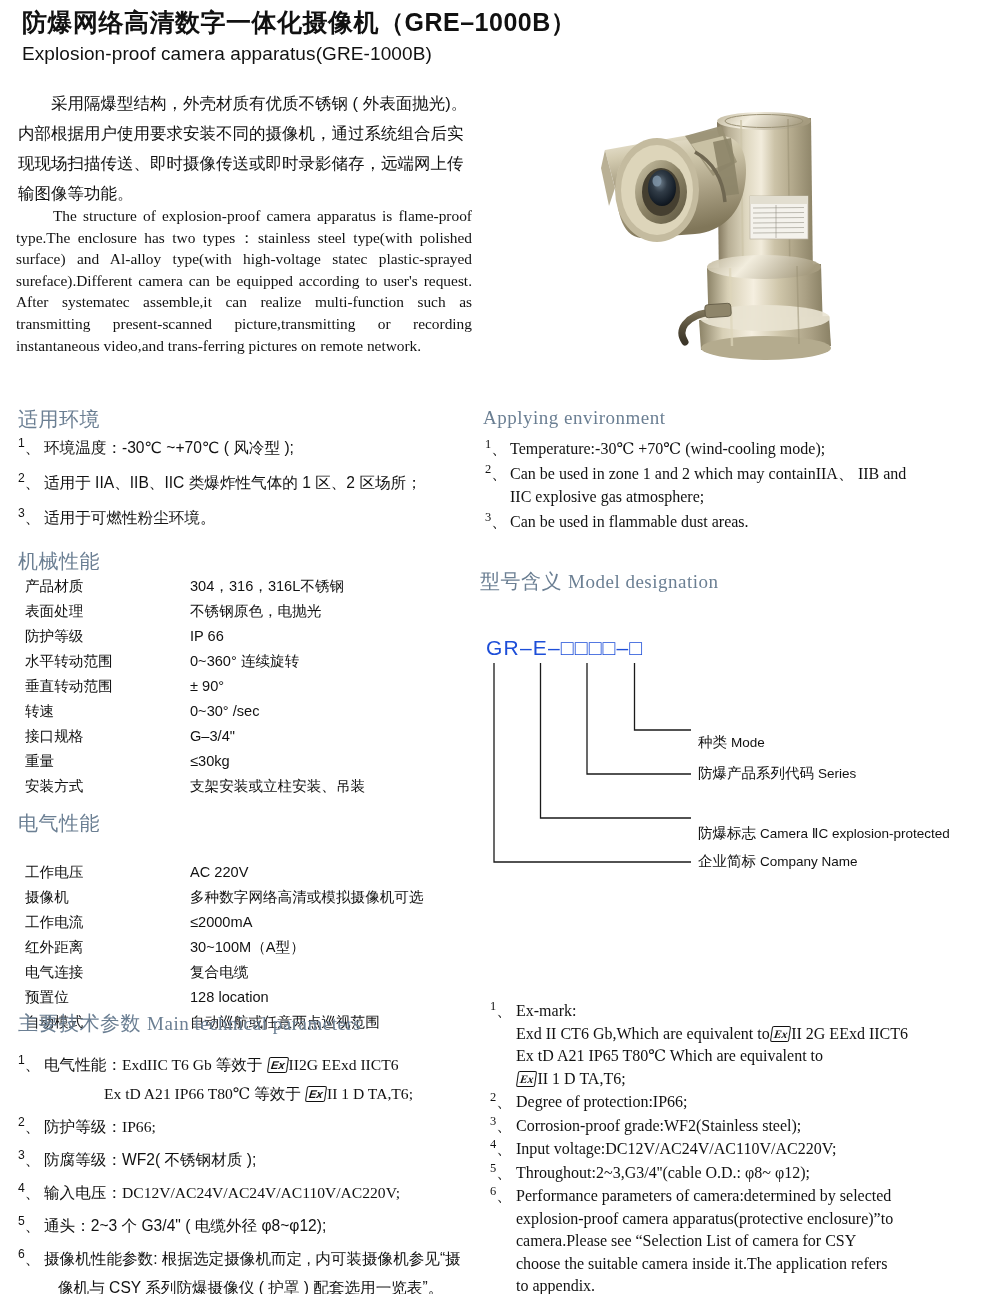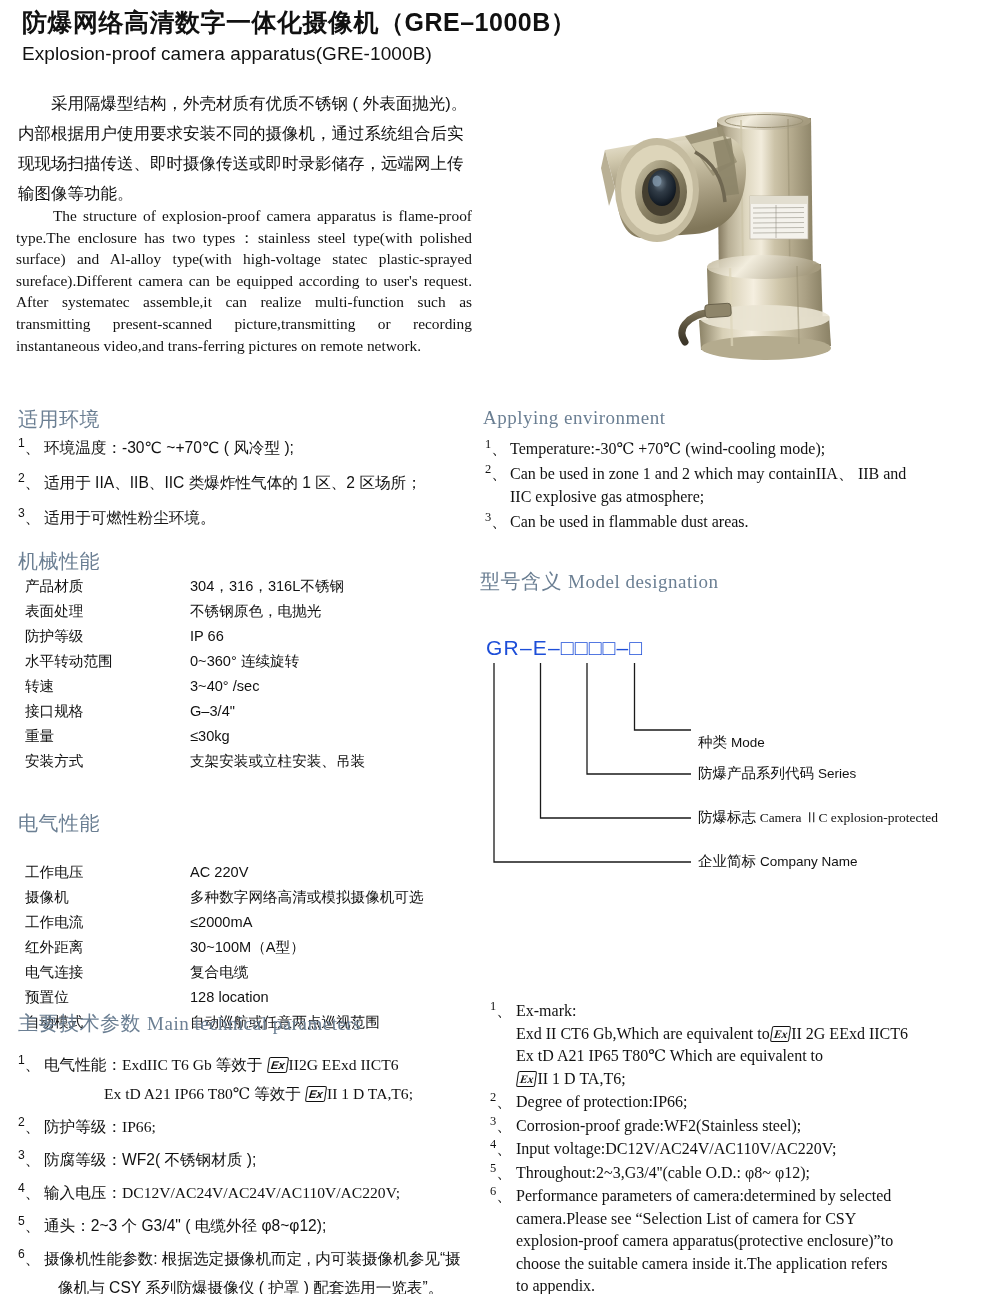--- a/index.html
+++ b/index.html
@@ -400,22 +400,26 @@
     </div>
     <div class="row">
       <span class="k">防护等级</span>
       <span class="v">IP 66</span>
     </div>
     <div class="row">
       <span class="k">水平转动范围</span>
       <span class="v">0~360°  连续旋转</span>
     </div>
     <div class="row">
+      <span class="k">垂直转动范围</span>
+      <span class="v">± 90°</span>
+    </div>
+    <div class="row">
       <span class="k">转速</span>
-      <span class="v">3~40°  /sec</span>
+      <span class="v">0~30°  /sec</span>
     </div>
     <div class="row">
       <span class="k">接口规格</span>
       <span class="v">G–3/4"</span>
     </div>
     <div class="row">
       <span class="k">重量</span>
       <span class="v">≤30kg</span>
     </div>
     <div class="row">
@@ -479,21 +483,21 @@
     </svg>
 
     <div class="ml-label" style="left:222px; top:90px;margin-top:13px;">
       <span>种类</span>
       <span class="en">Mode</span>
     </div>
     <div class="ml-label" style="left:222px; top:134px;">
       <span>防爆产品系列代码</span>
       <span class="en">Series</span>
     </div>
-    <div class="ml-label" style="left:222px; top:178px;font-family:Liberation Serif, serif;">
+    <div class="ml-label" style="left:222px; top:194px;">
       <span>防爆标志</span>
       <span class="en">Camera  ⅡC explosion-protected</span>
     </div>
     <div class="ml-label" style="left:222px; top:222px;">
       <span>企业简标</span>
       <span class="en">Company Name</span>
     </div>
   </div>
 
   <div class="h-sect" style="left:18px; top:1010px;">
@@ -575,21 +579,21 @@
       <span class="txt">Input voltage:DC12V/AC24V/AC110V/AC220V;</span>
     </div>
     <div class="li">
       <span class="num"><sup>5</sup>、</span>
       <span class="txt">Throughout:2~3,G3/4''(cable O.D.: φ8~ φ12);</span>
     </div>
     <div class="li">
       <span class="num"><sup>6</sup>、</span>
       <span class="txt">
         <span>Performance parameters of camera:determined by selected</span>
+        <span class="sub">explosion-proof camera apparatus(protective enclosure)”to</span>
         <span class="sub">camera.Please see   “Selection List of camera for CSY</span>
-        <span class="sub">explosion-proof camera apparatus(protective enclosure)”to</span>
         <span class="sub">choose the suitable camera inside it.The application refers</span>
         <span class="sub">to appendix.</span>
       </span>
     </div>
   </div>
 
 </div>
 
 </body></html>

